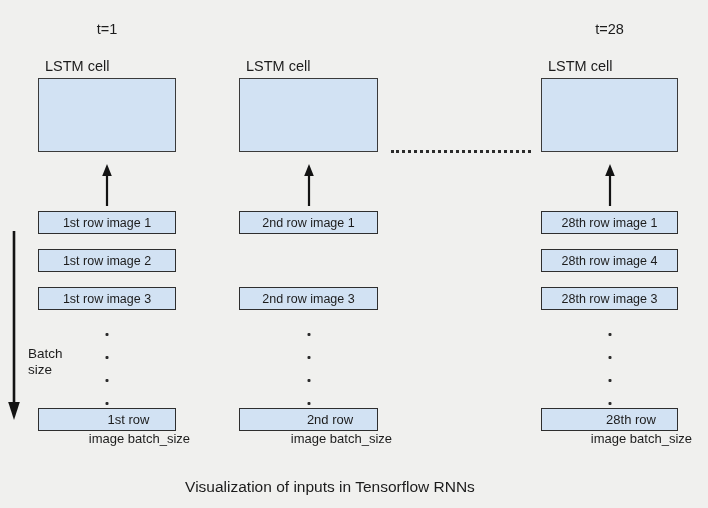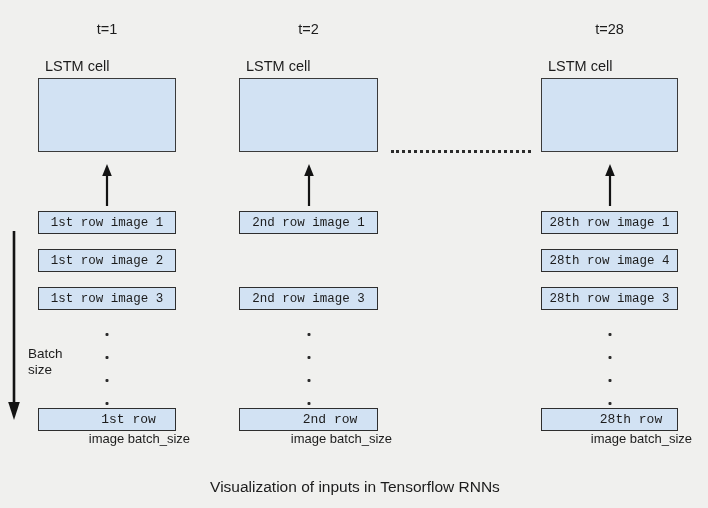--- a/index.html
+++ b/index.html
@@ -25,39 +25,38 @@
     box-sizing:border-box;
   }
   .up-arrow{position:absolute;top:163px;left:50%;transform:translateX(-50%);}
 
   .row-box{
     position:absolute;left:0;width:100%;height:23px;
     background:var(--box-fill,#d2e2f3);
     border:1.4px solid #2e2e2e;box-sizing:border-box;
     display:flex;align-items:center;justify-content:center;
     font-size:12.5px;
-    font-family:Liberation Mono, monospace;
   }
   .rb1{top:211px}.rb2{top:249px}.rb3{top:287px}
   .row-box.last{top:408px;border-width:1.8px;font-size:13px;padding-left:43px;}
 
   .vdots{
     position:absolute;top:333px;left:50%;transform:translateX(-50%);
     display:flex;flex-direction:column;gap:20px;
   }
   .vdots i{width:3px;height:3px;background:#2a2a2a;border-radius:1px;}
 
   .sublabel{position:absolute;top:431px;left:-14px;right:-14px;text-align:right;font-size:13px;}
 
   .batch-arrow{position:absolute;left:6px;top:231px;}
   .batch-label{position:absolute;left:28px;top:346px;font-size:13.5px;line-height:15.5px;}
 
   .hdots{position:absolute;left:391px;top:136px;width:140px;height:14px;border-bottom:3px dotted #2b2b2b;}
 
-  .caption{position:absolute;top:478px;left:0;width:660px;text-align:center;font-size:15.5px;padding-left:25px;}
+  .caption{position:absolute;top:478px;left:0;width:660px;text-align:center;font-size:15.5px;}
 </style>
 </head>
 <body>
 
 <div class="page">
 
   <div class="column col1">
     <div class="time-label">t=1</div>
     <div class="cell-label">LSTM cell</div>
     <div class="cell-box"></div>
@@ -80,21 +79,20 @@
         <i></i>
         <i></i>
       </div>
     <div class="row-box last">
         <span>1st row</span>
       </div>
     <div class="sublabel">image batch_size</div>
   </div>
 
   <div class="column col2">
-    <div class="time-label">t=2</div>
     <div class="cell-label">LSTM cell</div>
     <div class="cell-box"></div>
     <svg class="up-arrow" width="14" height="43" viewBox="0 0 14 43">
       <path d="M7 1 L2.2 13 L11.8 13 Z" fill="#131313"></path>
       <line x1="7" y1="11" x2="7" y2="43" stroke="#131313" stroke-width="2.2"></line>
     </svg>
     <div class="row-box rb1">
         <span>2nd row image 1</span>
       </div>
     <div class="row-box rb3">

